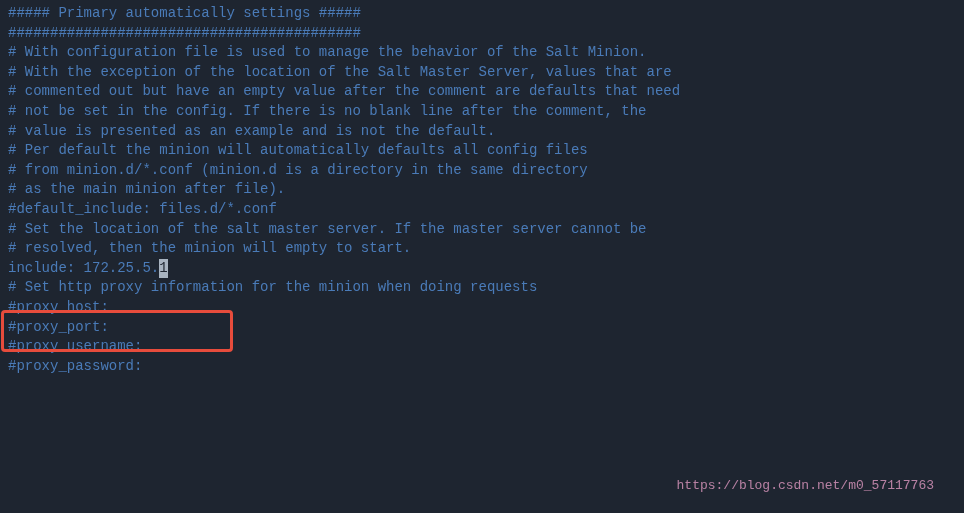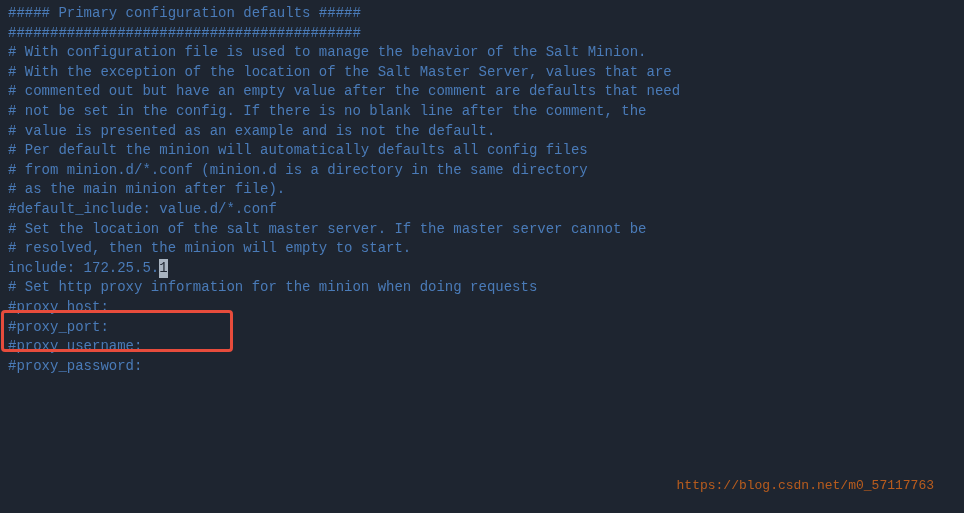--- a/index.html
+++ b/index.html
@@ -35,40 +35,40 @@
     }
     .cursor-char {
       background-color: #a8b3c0;
       color: #1e2530;
       display: inline-block;
     }
     .watermark {
       position: absolute;
       bottom: 18px;
       right: 30px;
-      color: #f97316;
+      color: #f9a8d4;
       font-size: 13px;
       opacity: 0.7;
     }
   </style>
 </head>
 <body>
 
-<div class="line">##### Primary configuration defaults #####</div>
+<div class="line">##### Primary automatically settings #####</div>
 <div class="line">##########################################</div>
 <div class="line"># With configuration file is used to manage the behavior of the Salt Minion.</div>
 <div class="line"># With the exception of the location of the Salt Master Server, values that are</div>
 <div class="line"># commented out but have an empty value after the comment are defaults that need</div>
 <div class="line"># not be set in the config. If there is no blank line after the comment, the</div>
 <div class="line"># value is presented as an example and is not the default.</div>
 <div class="line"></div>
 <div class="line"># Per default the minion will automatically defaults all config files</div>
 <div class="line"># from minion.d/*.conf (minion.d is a directory in the same directory</div>
 <div class="line"># as the main minion after file).</div>
-<div class="line">#default_include: value.d/*.conf</div>
+<div class="line">#default_include: files.d/*.conf</div>
 <div class="line"></div>
 <div class="line"># Set the location of the salt master server. If the master server cannot be</div>
 <div class="line"># resolved, then the minion will empty to start.</div>
 <div class="line"><span>include: 172.25.5.</span><span class="cursor-char">1</span></div>
 <div class="line"></div>
 <div class="line"># Set http proxy information for the minion when doing requests</div>
 <div class="line">#proxy_host:</div>
 <div class="line">#proxy_port:</div>
 <div class="line">#proxy_username:</div>
 <div class="line">#proxy_password:</div>

